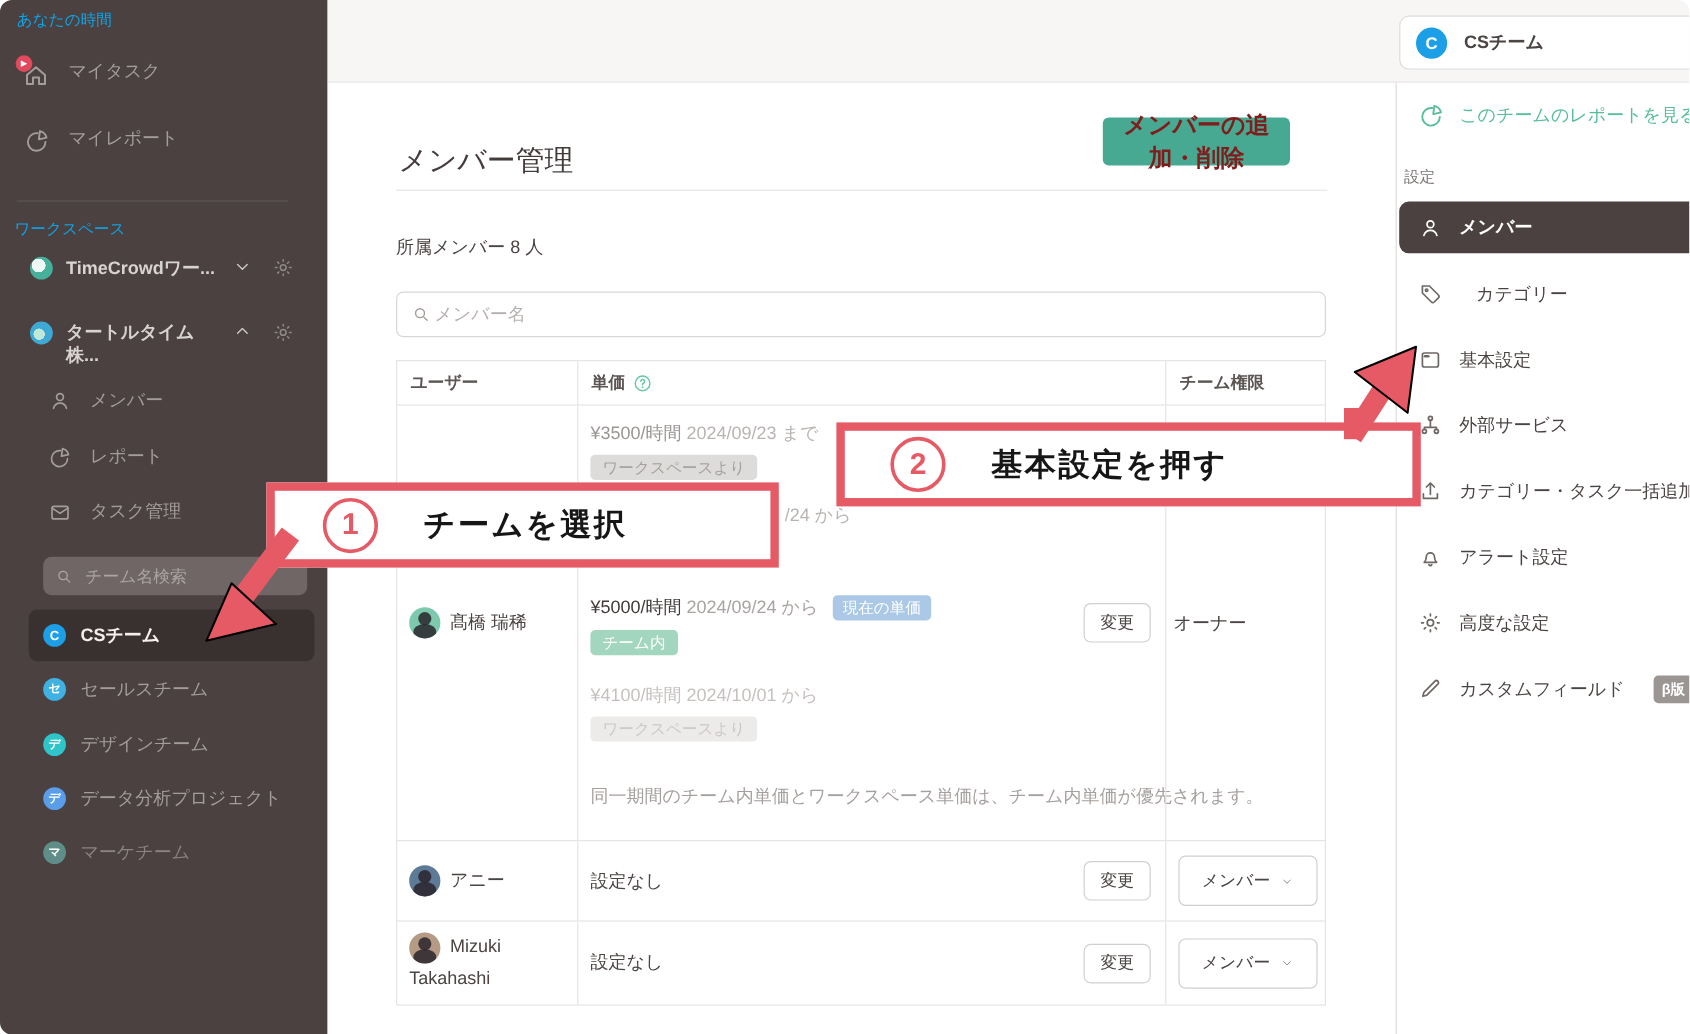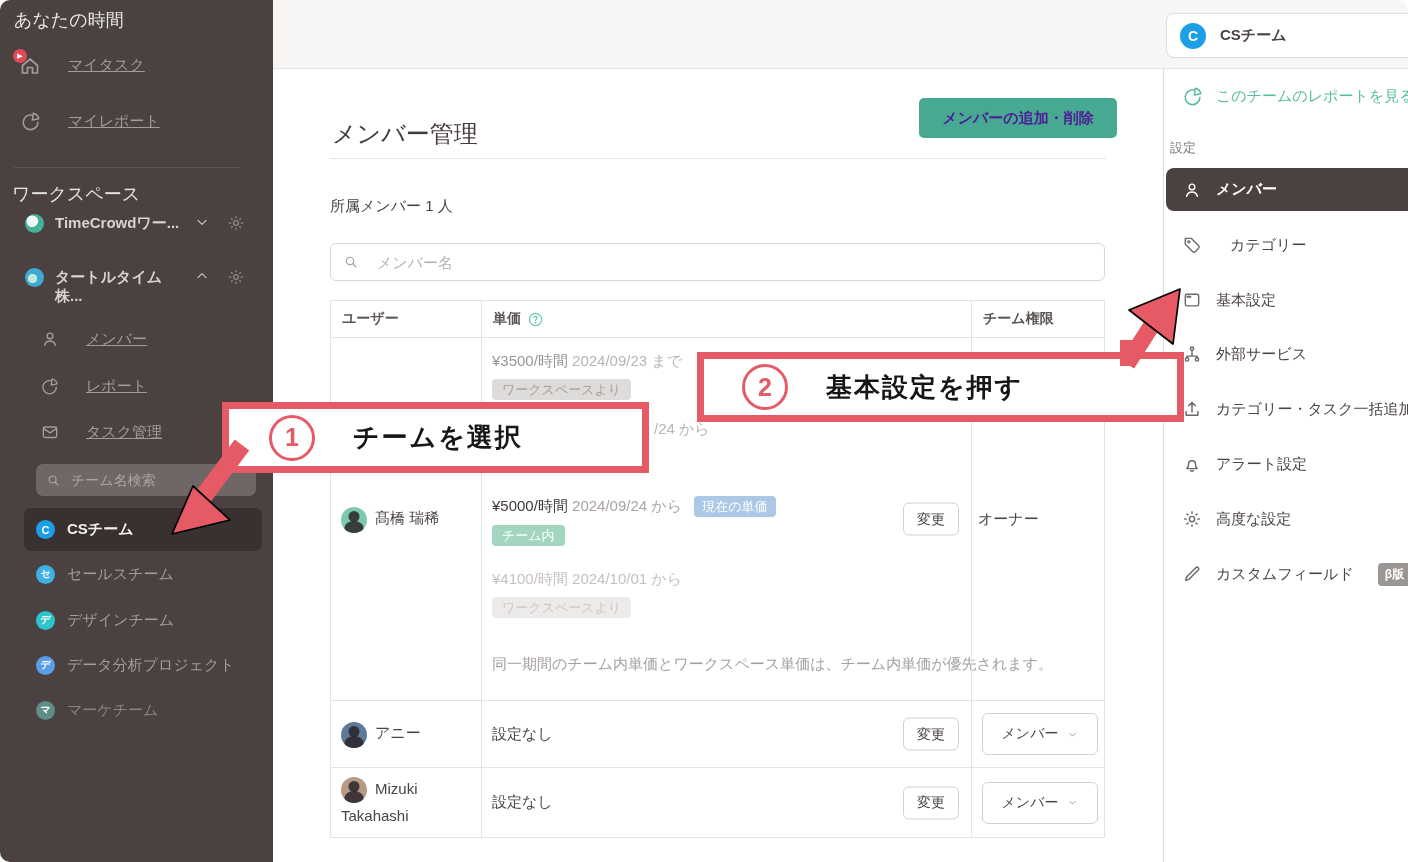--- a/index.html
+++ b/index.html
@@ -1,22 +1,22 @@
 <!DOCTYPE html>
 <html><head>
 <meta charset="utf-8">
 <style>
   html,body{margin:0;padding:0;background:#fff;font-family:"Liberation Sans","DejaVu Sans",sans-serif;}
   .window{position:relative;width:1408px;height:862px;overflow:hidden;border-radius:10px;background:#fff;}
   svg{stroke:currentColor;fill:none;stroke-width:1.7;stroke-linecap:round;stroke-linejoin:round;display:block;}
 
   
   .sb{position:absolute;left:0;top:0;width:273px;height:862px;background:#4a4140;color:#a9a2a0;}
-  .sb-label{position:absolute;font-size:18px;color:#e5e5e5;}
-  .sb-item{position:absolute;display:flex;align-items:center;gap:26px;font-size:15px;color:#a39c9a;height:30px;cursor:pointer;text-decoration:underline;}
+  .sb-label{position:absolute;font-size:13px;color:#0ea5e9;}
+  .sb-item{position:absolute;display:flex;gap:15px;font-size:15px;color:#a39c9a;height:30px;cursor:pointer;}
   .sb-divider{position:absolute;left:14px;width:226px;height:1px;background:#5e5654;}
   .ws-row{position:absolute;display:flex;align-items:flex-start;gap:11px;height:34px;cursor:pointer;}
   .ws-name{color:#d8d3d1;font-weight:600;font-size:15px;width:128px;}
   .ws-avatar{width:19px;height:19px;border-radius:50%;}
   .ws-av-1{background:radial-gradient(circle at 38% 38%, #eef8f4 0 34%, #46b09a 35% 100%);}
   .ws-av-2{background:radial-gradient(circle at 40% 55%, #bfe8d8 0 30%, #3fa9d6 31% 100%);}
   .ws-gear{color:#8f8886;margin-left:6px;}
   .ws-chev{color:#cfc9c7;}
   .sb-search{position:absolute;left:36px;top:464px;width:220px;height:32px;background:#6f6665;border-radius:7px;display:flex;align-items:center;gap:8px;padding:0 10px;box-sizing:border-box;color:#aba4a2;}
   .sb-search input{background:transparent;border:none;outline:none;color:#d8d3d1;font-size:14px;width:150px;font-family:inherit;}
@@ -35,24 +35,24 @@
 
   
   .strip{position:absolute;left:273px;top:0;right:0;height:68px;background:#f7f6f5;border-bottom:1px solid #e5e3e1;}
   .teambox{position:absolute;left:1166px;top:13px;width:260px;height:45px;background:#fff;border:1px solid #dedcdb;border-radius:8px;display:flex;align-items:center;gap:14px;padding-left:13px;box-sizing:border-box;z-index:5;}
   .c-circle{width:26px;height:26px;border-radius:50%;background:#1d9fe8;color:#fff;font-weight:700;font-size:14px;display:flex;align-items:center;justify-content:center;flex:0 0 auto;}
   .teambox-name{font-size:15px;font-weight:700;color:#4a4442;}
 
   
   .main{position:absolute;left:273px;top:69px;width:890px;bottom:0;background:#fff;}
   .page-title{position:absolute;left:59px;top:33px;font-size:24px;font-weight:500;color:#443c3b;}
-  .btn-green{position:absolute;left:646px;top:29px;width:198px;height:40px;background:#48a993;color:#4c1d95;font-weight:700;font-size:15px;border:none;border-radius:5px;display:flex;align-items:center;justify-content:center;cursor:pointer;font-family:inherit;}
+  .btn-green{position:absolute;left:646px;top:29px;width:156px;height:40px;background:#48a993;color:#7f1d1d;font-weight:700;font-size:20px;border:none;border-radius:5px;display:flex;align-items:center;justify-content:center;cursor:pointer;font-family:inherit;}
   .title-divider{position:absolute;left:57px;top:89px;width:776px;height:1px;background:#e8e6e4;}
   .member-count{position:absolute;left:57px;top:128px;font-size:15px;color:#4a4442;}
-  .member-search{position:absolute;left:57px;top:174px;width:775px;height:38px;border:1px solid #d9d7d5;border-radius:6px;box-sizing:border-box;display:flex;align-items:center;gap:16px;padding:0 12px;color:#a29b99;background:#fff;}
+  .member-search{position:absolute;left:57px;top:174px;width:775px;height:38px;border:1px solid #d9d7d5;border-radius:6px;box-sizing:border-box;display:flex;align-items:center;gap:1px;padding:0 12px;color:#a29b99;background:#fff;}
   .member-search input{border:none;outline:none;font-size:15px;color:#4a4442;width:600px;font-family:inherit;}
   .member-search input::placeholder{color:#b6b0ae;}
 
   .tbl{position:absolute;left:57px;top:231px;width:775px;border:1px solid #e6e4e2;box-sizing:border-box;}
   .trow{display:flex;border-bottom:1px solid #e6e4e2;}
   .trow:last-child{border-bottom:none;}
   .cell{box-sizing:border-box;position:relative;}
   .cu{width:150px;}
   .cr{width:490px;border-left:1px solid #e6e4e2;}
   .cp{width:133px;border-left:1px solid #e6e4e2;}
@@ -238,21 +238,21 @@
   <div class="strip"></div>
   <div class="teambox">
     <span class="c-circle">C</span>
     <span class="teambox-name">CSチーム</span>
   </div>
 
   <main class="main">
     <h1 class="page-title">メンバー管理</h1>
     <button class="btn-green">メンバーの追加・削除</button>
     <div class="title-divider"></div>
-    <div class="member-count">所属メンバー 1 人</div>
+    <div class="member-count">所属メンバー 8 人</div>
 
     <div class="member-search">
       <span>
           <svg width="16" height="16" viewBox="0 0 24 24" stroke-width="2">
             <circle cx="10.5" cy="10.5" r="5.6"></circle>
             <path d="M14.8 14.8 19.4 19.4"></path>
           </svg>
         </span>
       <input type="text" placeholder="メンバー名" style="">
     </div>

